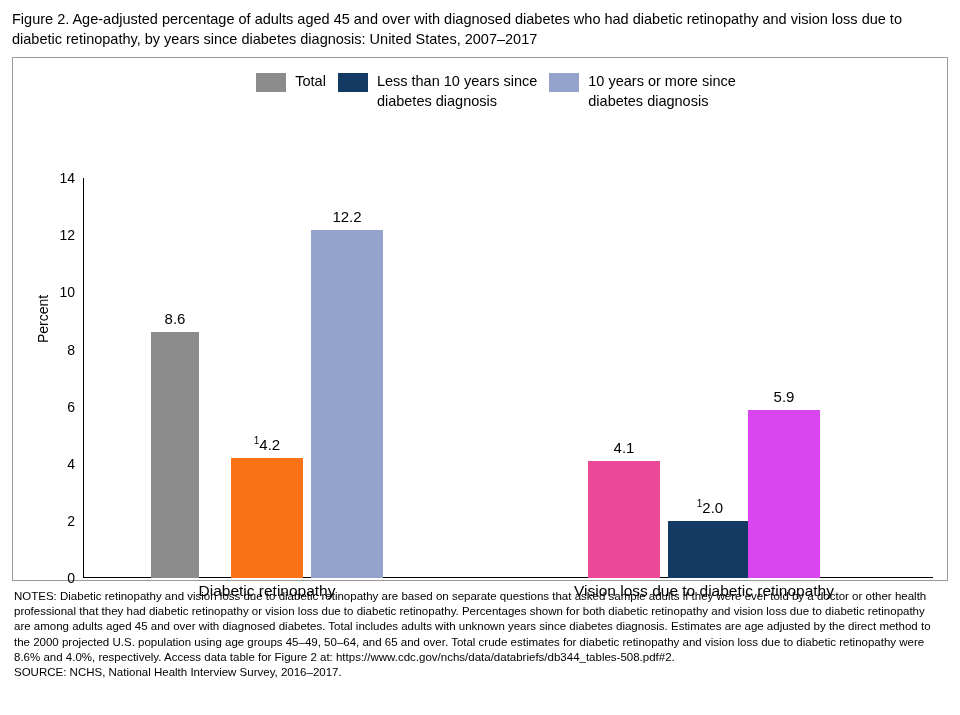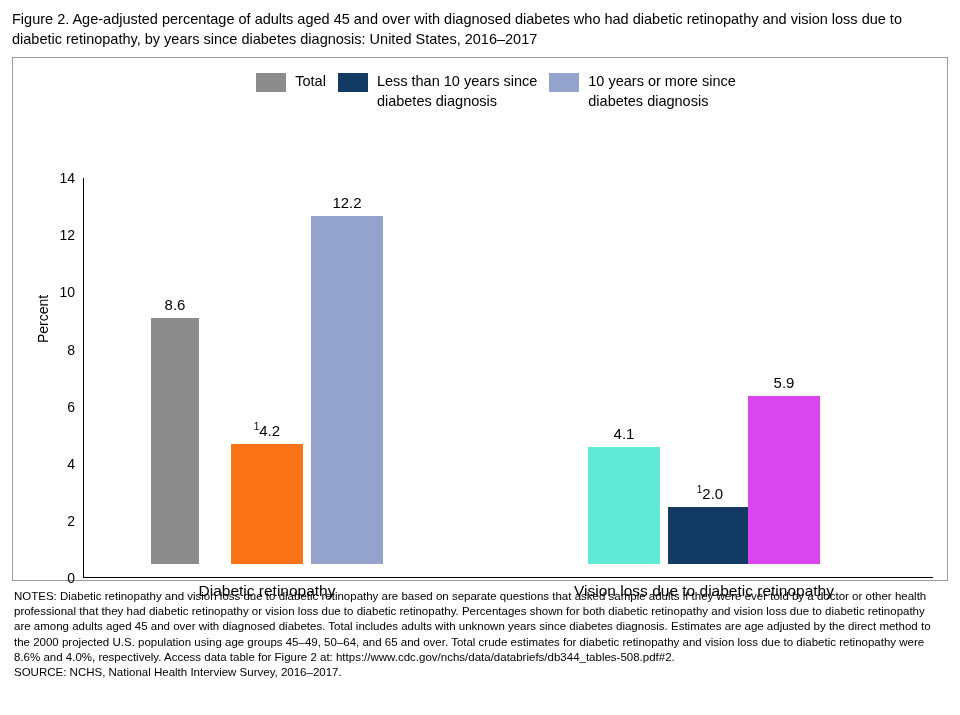--- a/index.html
+++ b/index.html
@@ -107,21 +107,21 @@
   }
   .bars {
     position: absolute;
     left: 0;
     bottom: 0;
     width: 850px;
     height: 400px;
   }
   .bar {
     position: absolute;
-    bottom: 14px;
+    bottom: 0;
   }
   .bar-value {
     position: absolute;
     bottom: 100%;
     left: 50%;
     transform: translateX(-50%);
     margin-bottom: 5px;
     font-size: 15px;
     white-space: nowrap;
   }
@@ -152,21 +152,21 @@
   }
   .notes .it {
     font-style: italic;
   }
 </style>
 </head>
 <body>
 
 <div class="page">
 
-  <div class="fig-title">Figure 2. Age-adjusted percentage of adults aged 45 and over with diagnosed diabetes who had diabetic retinopathy and vision loss due to diabetic retinopathy, by years since diabetes diagnosis: United States, 2016–2017</div>
+  <div class="fig-title">Figure 2. Age-adjusted percentage of adults aged 45 and over with diagnosed diabetes who had diabetic retinopathy and vision loss due to diabetic retinopathy, by years since diabetes diagnosis: United States, 2007–2017</div>
 
   <div class="chart-box">
 
     <div class="legend">
       <div class="legend-item">
         <span class="legend-swatch" style="background:#8c8c8c"></span>
         <span class="legend-label">Total</span>
       </div>
       <div class="legend-item">
         <span class="legend-swatch" style="background:#123a63"></span>
@@ -200,21 +200,21 @@
         <div class="bar" style="left:68px;width:48px;height:245.7px;background:#8c8c8c">
           <span class="bar-value">8.6</span>
         </div>
         <div class="bar" style="left:148px;width:72px;height:120.0px;background:#f97316">
           <span class="bar-value"><sup>1</sup><span>4.2</span></span>
         </div>
         <div class="bar" style="left:228px;width:72px;height:348.6px;background:#93a3cc">
           <span class="bar-value">12.2</span>
         </div>
 
-        <div class="bar" style="left:505px;width:72px;height:117.1px;background:#5eead4">
+        <div class="bar" style="left:505px;width:72px;height:117.1px;background:#ec4899">
           <span class="bar-value">4.1</span>
         </div>
         <div class="bar" style="left:585px;width:84px;height:57.1px;background:#123a63">
           <span class="bar-value"><sup>1</sup><span>2.0</span></span>
         </div>
         <div class="bar" style="left:665px;width:72px;height:168.6px;background:#d946ef">
           <span class="bar-value">5.9</span>
         </div>
       </div>
 

